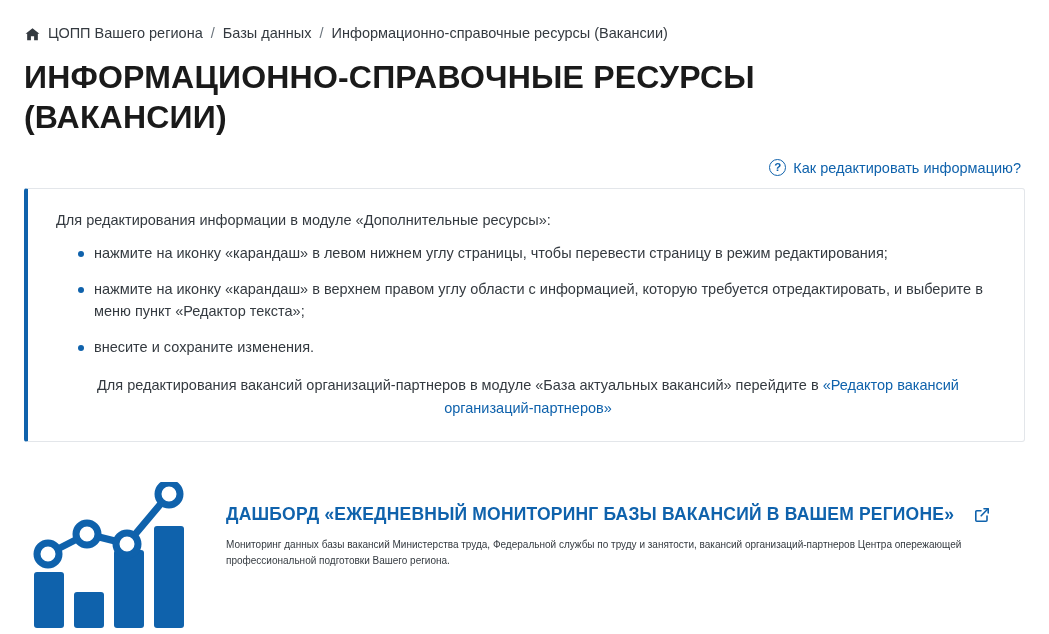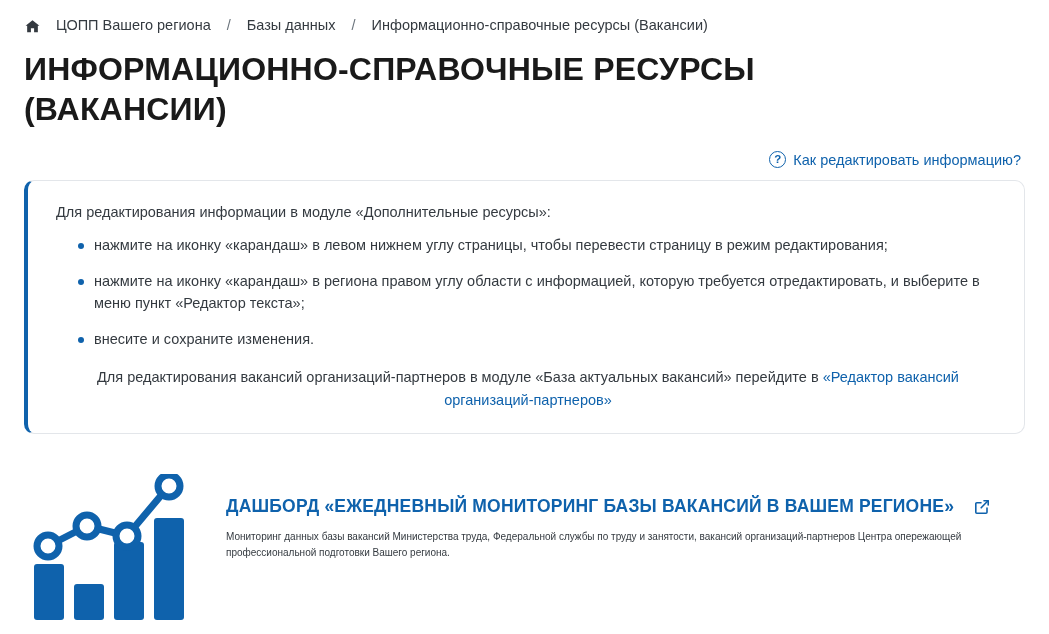--- a/index.html
+++ b/index.html
@@ -18,25 +18,26 @@
     width: 1049px;
     height: 634px;
     position: relative;
     padding: 0 24px;
   }
 
   
   .breadcrumb {
     display: flex;
     align-items: center;
-    gap: 8px;
+    gap: 0;
     padding-top: 17px;
     font-size: 14.5px;
     color: #343a40;
     white-space: nowrap;
+    margin-top: 8px;
   }
   .breadcrumb .home-icon {
     display: inline-block;
     width: 17px;
     height: 15px;
     margin-right: 7px;
     position: relative;
     top: 1px;
     color: #343a40;
   }
@@ -89,21 +90,21 @@
     text-align: center;
     font-weight: 700;
     flex: 0 0 auto;
   }
 
   
   .info-panel {
     margin-top: 12px;
     border: 1px solid #e3e6ea;
     border-left: 4px solid #0f62ac;
-    border-radius: 10px;
+    border-radius: 3px;
     background: #ffffff;
     padding: 20px 24px 22px 28px;
     font-size: 14.5px;
     color: #343a40;
     line-height: 1.55;
   }
   .info-panel p { margin: 0; }
   .info-panel ul {
     margin: 12px 0 12px 0;
     padding-left: 22px;
@@ -192,21 +193,21 @@
     <a class="help-link" href="#">
       <span class="q-icon">?</span>
       <span>Как редактировать информацию?</span>
     </a>
   </div>
 
   <section class="info-panel">
     <p>Для редактирования информации в модуле «Дополнительные ресурсы»:</p>
     <ul>
       <li>нажмите на иконку «карандаш» в левом нижнем углу страницы, чтобы перевести страницу в режим редактирования;</li>
-      <li>нажмите на иконку «карандаш» в региона правом углу области с информацией, которую требуется отредактировать, и выберите в меню пункт «Редактор текста»;</li>
+      <li>нажмите на иконку «карандаш» в верхнем правом углу области с информацией, которую требуется отредактировать, и выберите в меню пункт «Редактор текста»;</li>
       <li>внесите и сохраните изменения.</li>
     </ul>
     <p class="tail"><span>Для редактирования вакансий организаций-партнеров в модуле «База актуальных вакансий» перейдите в </span><a class="inline-link" href="#">«Редактор вакансий организаций-партнеров»</a></p>
   </section>
 
   <section class="dash">
     <div class="dash-illustration">
       <svg viewBox="0 0 178 150" width="178" height="150" aria-hidden="true">
 
         <rect x="4" y="90" width="30" height="56" rx="3" fill="#0f62ac"></rect>

